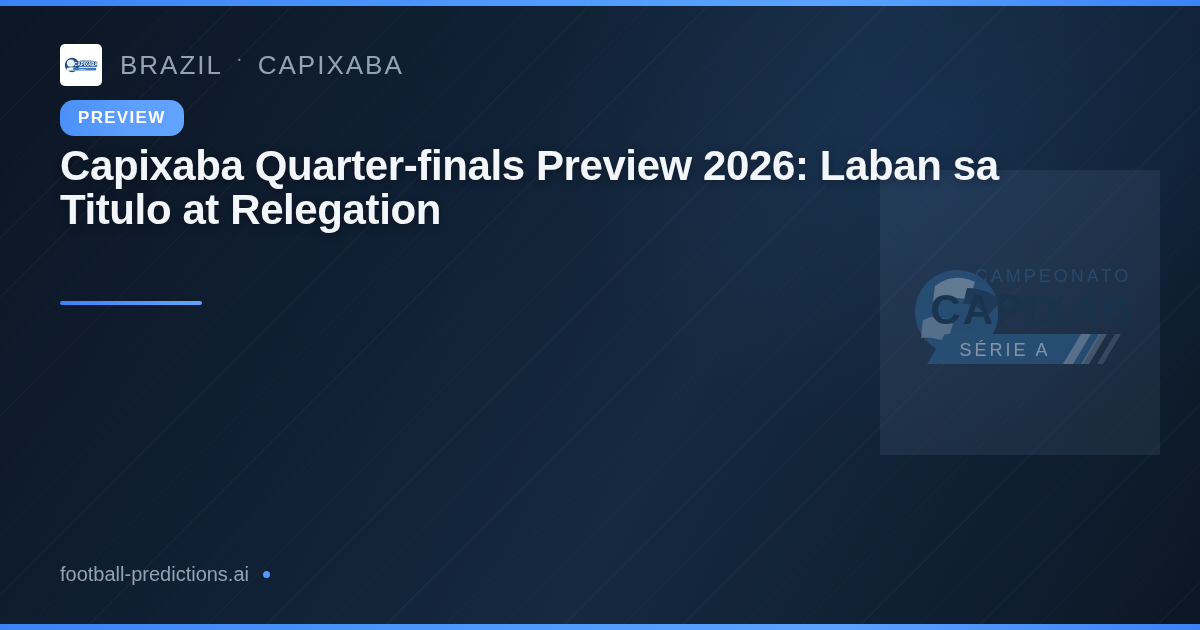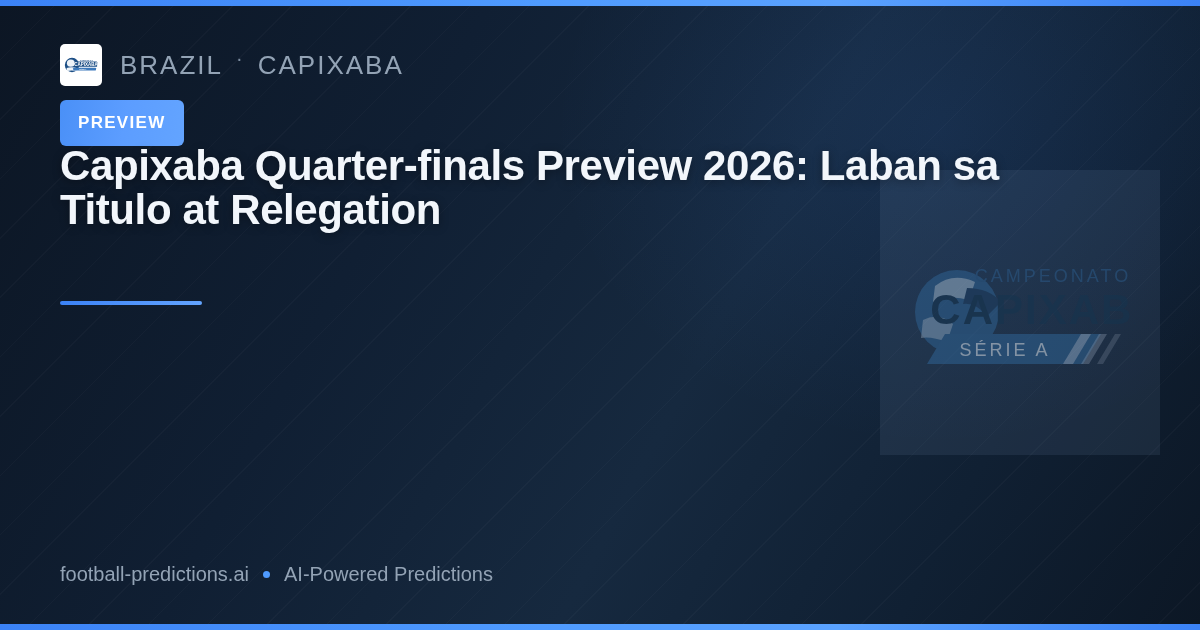--- a/index.html
+++ b/index.html
@@ -102,25 +102,25 @@
     line-height: 1;
     position: relative;
     top: -2px;
   }
 
   
   .badge {
     position: absolute;
     left: 60px;
     top: 100px;
-    height: 46px;
+    height: 36px;
     padding: 0 18px;
     display: inline-flex;
     align-items: center;
-    border-radius: 6px;
+    border-radius: 14px;
     background: linear-gradient(100deg, #4a90f7 0%, #5c9dff 52%, #63a4ff 100%);
     color: #ffffff;
     font-size: 17px;
     font-weight: 700;
     letter-spacing: 1.3px;
     text-transform: uppercase;
   }
 
   
   .title {
@@ -237,17 +237,16 @@
       <text x="100" y="118" font-family="'Liberation Sans',sans-serif" font-size="18" font-weight="400" letter-spacing="3" fill="#d6e3ef" text-anchor="middle">SÉRIE A</text>
       <path d="M176 96 L186 96 L168 126 L158 126 Z" fill="#cfdced" opacity="0.55"></path>
       <path d="M194 96 L202 96 L184 126 L176 126 Z" fill="#cfdced" opacity="0.4"></path>
       <path d="M210 96 L216 96 L198 126 L192 126 Z" fill="#cfdced" opacity="0.28"></path>
     </svg>
   </div>
 
   <div class="footer">
     <span>football-predictions.ai</span>
     <span class="footer-dot"></span>
-    <span>AI-Powered Predictions</span>
   </div>
 
   <div class="bar-bottom"></div>
 </div>
 
 </body></html>

